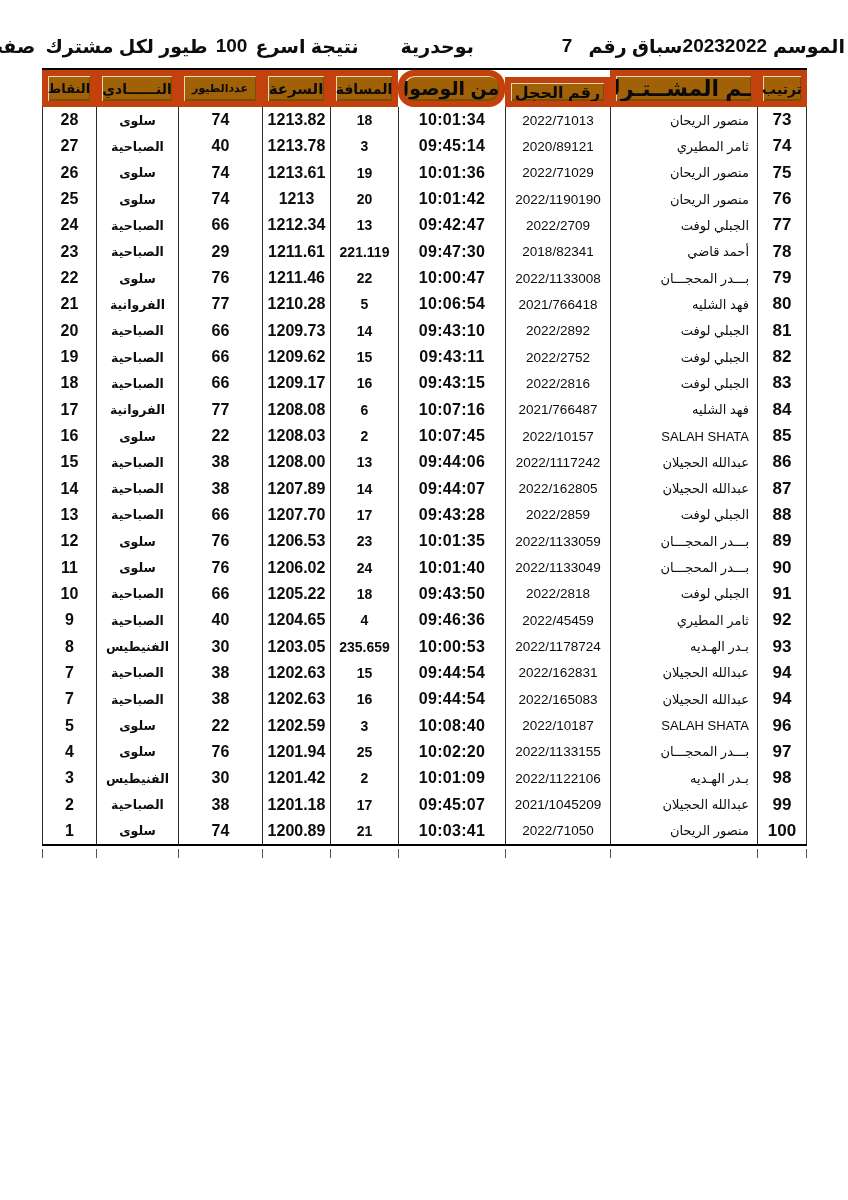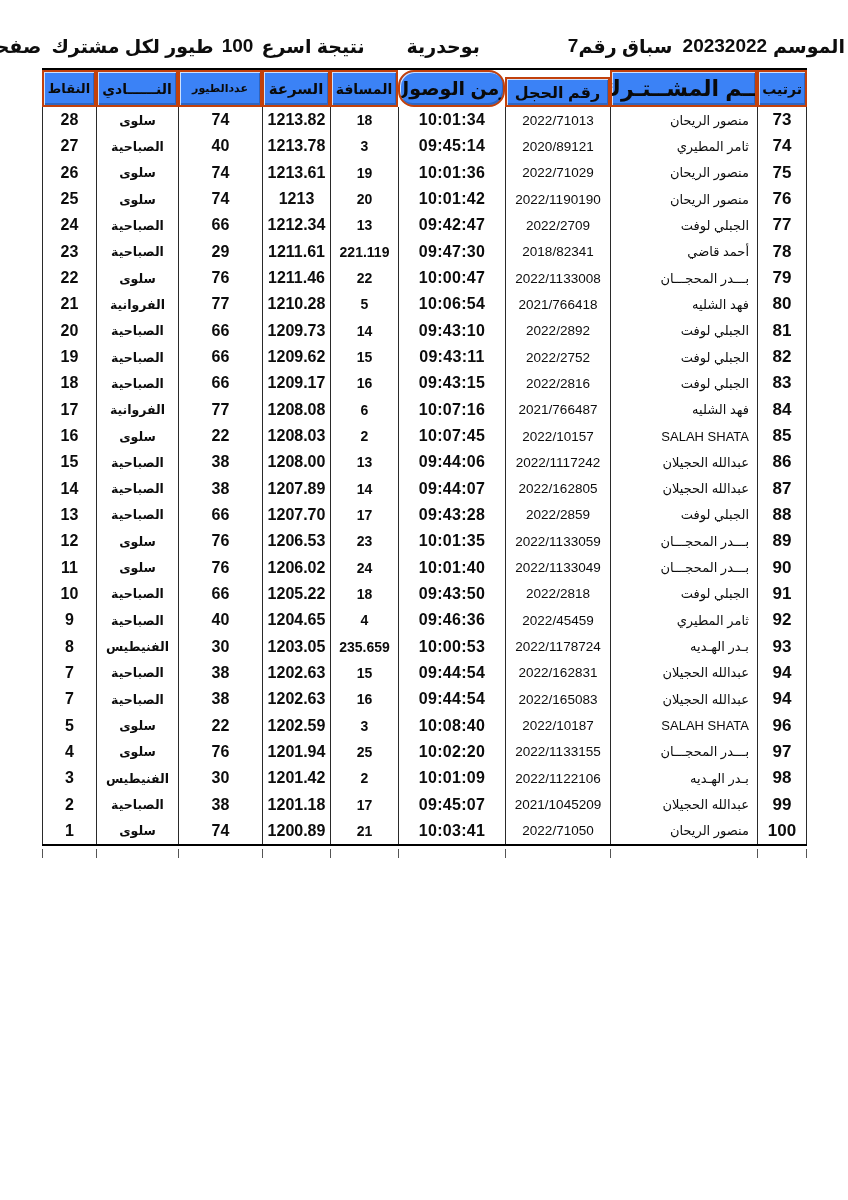--- a/index.html
+++ b/index.html
@@ -16,21 +16,21 @@
   }
   .title-line .seg{display:inline-block;}
   
   .rtable{position:absolute;left:42px;top:68px;width:765px;}
   .thead{
     display:grid;direction:rtl;
     grid-template-columns:50px 147px 105px 107px 68px 68px 84px 82px 54px;
     height:37px;border-top:2px solid #000;
   }
   .th{
-    background:#3b82f6;border:2px solid #c2410c;
+    background:#a16207;border:6px solid #c2410c;
     box-shadow:inset 1px 1px 0 rgba(255,255,255,.75), inset -1px -2px 0 rgba(0,0,0,.22);
     display:flex;align-items:center;justify-content:center;
     font-weight:700;color:#0a0a0a;overflow:hidden;white-space:nowrap;
   }
   .th-rank{font-size:14px;}
   .th-name{font-size:22px;padding-left:28px;}
   .th-ring{font-size:16px;margin-top:7px;}
   .th-time{font-size:19px;border-radius:16px;}
   .th-dist{font-size:14px;}
   .th-speed{font-size:15px;}
@@ -61,22 +61,22 @@
   .c-club{font-size:12.5px;font-weight:700;}
   .c-points{font-size:16px;font-weight:700;text-align:right;}
   
   .tick{position:absolute;top:849px;width:1px;height:9px;background:#555;}
 </style>
 </head>
 <body>
 
 <div class="title-line">
   <span class="seg" style="margin-left:6px">الموسم</span>
-  <span class="seg" style="margin-left:10px">20232022</span>
-  <span class="seg" style="">سباق رقم</span>
+  <span class="seg" style="">20232022</span>
+  <span class="seg" style="margin-left:16px">سباق رقم</span>
   <span class="seg" style="margin-left:88px">7</span>
   <span class="seg" style="margin-left:42px">بوحدرية</span>
   <span class="seg" style="margin-left:8px">نتيجة اسرع</span>
   <span class="seg" style="margin-left:8px">100</span>
   <span class="seg" style="margin-left:10px">طيور لكل مشترك</span>
   <span class="seg" style="margin-left:16px">صفحة</span>
 
 </div>
 
 <div class="rtable">

